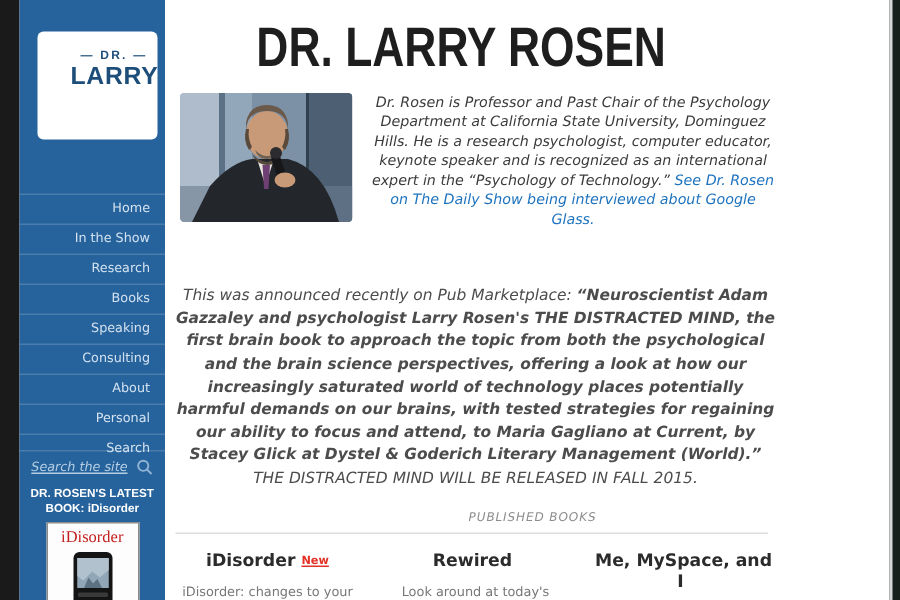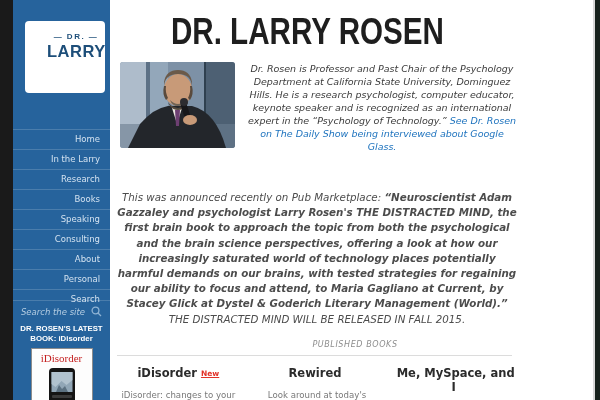--- a/index.html
+++ b/index.html
@@ -17,21 +17,21 @@
               border-radius:4px; text-align:center; color:#1d4e79; cursor:pointer;padding-left:22px; }
   .logo-dr  { font-size:8px; font-weight:bold; letter-spacing:1.5px; margin-top:11px;
               font-family:"Liberation Sans", sans-serif; }
   .logo-big { font-size:16.5px; font-weight:bold; line-height:16.5px; letter-spacing:0.5px;
               font-family:"Liberation Sans", sans-serif; margin-top:2px; }
   .nav { position:absolute; top:129px; left:0; right:0; }
   .nav-item { display:block; text-align:right; padding:5px 10px 5px 0; font-size:8.5px; line-height:9px;
               color:#d3e2f0; border-top:1px solid rgba(255,255,255,0.17); text-decoration:none; cursor:pointer; }
   .search-row { position:absolute; top:300px; left:0; right:0; border-top:1px solid rgba(255,255,255,0.17);
                 display:flex; justify-content:flex-end; align-items:center; gap:6px;
-                padding:5px 8px 5px 0; color:#b4cde2; font-style:italic; font-size:8.5px; cursor:text; }
+                padding:5px 8px 5px 0; color:#b4cde2; font-style:italic; font-size:8.5px; cursor:text;text-decoration:underline; }
   .search-icon svg { display:block; }
   .promo-heading { position:absolute; top:324px; left:0; right:0; text-align:center; color:#ffffff;
                    font-weight:bold; font-size:7.8px; line-height:10px;
                    font-family:Liberation Sans, sans-serif; }
   .book-cover { position:absolute; top:348px; left:50%; transform:translateX(-50%); width:62px; height:70px;
                 background:#fdfdfd; border:1px solid #8c8c8c; text-align:center; padding-top:3px; cursor:pointer; }
   .cover-title { font-family:"Liberation Serif", serif; color:#c41e1e; font-size:11px; line-height:13px; }
   .cover-phone { margin-top:2px; }
 
   
@@ -64,21 +64,21 @@
 
   <aside class="sidebar">
 
     <div class="logo-box">
       <div class="logo-dr">— DR. —</div>
       <div class="logo-big">LARRY</div>
     </div>
 
     <nav class="nav">
       <a class="nav-item">Home</a>
-      <a class="nav-item">In the Larry</a>
+      <a class="nav-item">In the Show</a>
       <a class="nav-item">Research</a>
       <a class="nav-item">Books</a>
       <a class="nav-item">Speaking</a>
       <a class="nav-item">Consulting</a>
       <a class="nav-item">About</a>
       <a class="nav-item">Personal</a>
       <a class="nav-item">Search</a>
     </nav>
 
     <div class="search-row">

